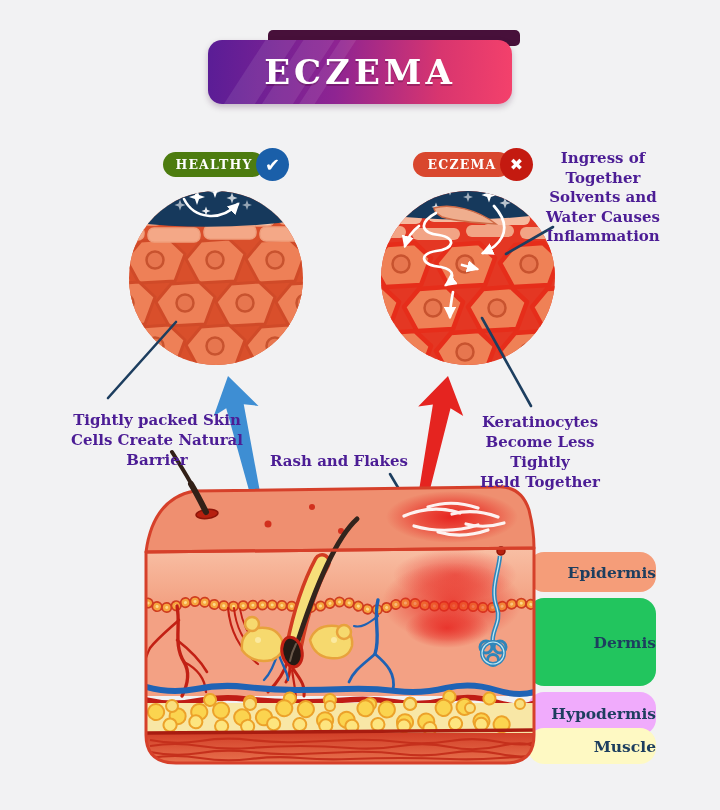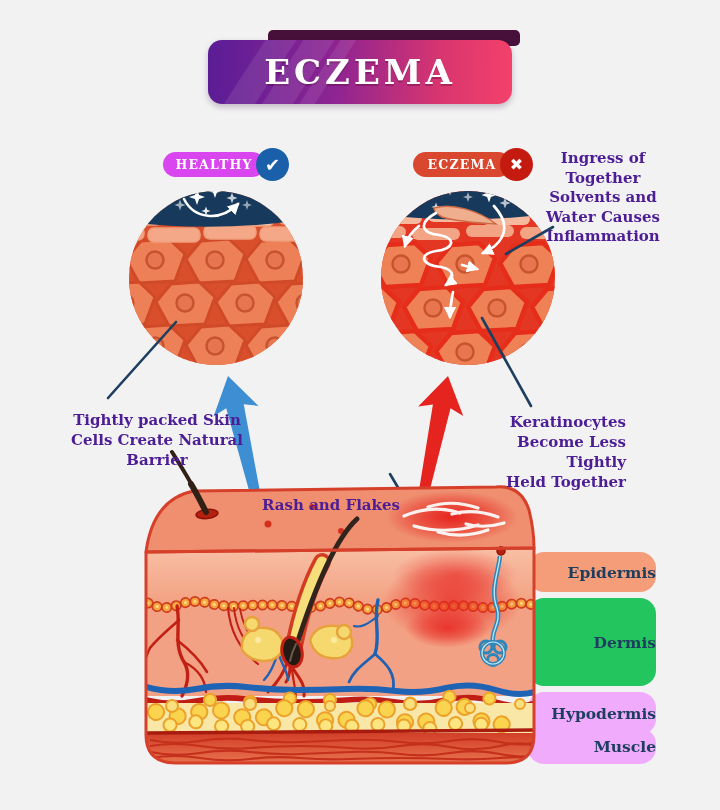--- a/index.html
+++ b/index.html
@@ -13,42 +13,42 @@
           display:flex;align-items:center;justify-content:center;overflow:hidden;z-index:3;
           box-shadow:0 3px 6px rgba(60,10,60,.25);}
   .stripe{position:absolute;top:-30px;height:140px;background:rgba(255,255,255,.09);
           transform:rotate(33deg);}
   .s1{left:34px;width:26px;} .s2{left:72px;width:26px;} .s3{left:108px;width:13px;}
   .title{color:#fff;font-size:34px;font-weight:bold;letter-spacing:4px;
          text-shadow:0 2px 0 rgba(80,10,60,.35);}
   
   .pill{position:absolute;height:25px;border-radius:13px;color:#fff;z-index:3;
         font-size:12.5px;font-weight:bold;letter-spacing:1.2px;text-align:center;line-height:25px;}
-  .pill.healthy{left:163px;top:152px;width:102px;background:#d946ef;}
+  .pill.healthy{left:163px;top:152px;width:102px;background:#4d7c0f;}
   .pill.eczema{left:413px;top:152px;width:98px;background:#d9472e;}
   .badge-circle{position:absolute;width:33px;height:33px;border-radius:50%;z-index:4;
         color:#fff;text-align:center;line-height:33px;font-family:"DejaVu Sans",sans-serif;
         font-weight:bold;}
   .badge-circle.healthy{left:256px;top:148px;background:#1a5fa9;font-size:18px;}
   .badge-circle.eczema{left:500px;top:148px;background:#c41a10;font-size:16px;}
   
   .ann{position:absolute;color:#4c1d95;font-weight:bold;font-size:15px;text-align:center;z-index:5;}
   .ann span{display:block;}
   .ann.ingress{left:518px;top:149px;width:170px;line-height:19.5px;}
   .ann.barrier{left:42px;top:410px;width:230px;line-height:20px;text-align:center;}
-  .ann.rashlbl{left:256px;top:451px;width:150px;line-height:20px;margin-top:44px;}
-  .ann.kera{left:454px;top:412px;width:172px;line-height:20px;text-align:right;}
+  .ann.rashlbl{left:264px;top:451px;width:150px;line-height:20px;}
+  .ann.kera{left:454px;top:412px;width:172px;line-height:20px;}
   
   .layerbox{position:absolute;left:528px;width:128px;border-radius:16px;z-index:1;
             display:flex;align-items:center;justify-content:flex-end;
             color:#1d3e5f;font-weight:bold;font-size:15.5px;}
   .lb-epidermis{top:552px;height:40px;background:#f59d79;}
   .lb-dermis{top:598px;height:88px;background:#22c55e;}
   .lb-hypodermis{top:692px;height:43px;background:#f0abfc;}
-  .lb-muscle{top:728px;height:36px;background:#f0abfc;}
+  .lb-muscle{top:728px;height:36px;background:#fef9c3;}
   
   .scene{position:absolute;left:0;top:0;z-index:2;}
 </style>
 </head>
 <body>
 
 <div class="stage">
 
   <div class="layerbox lb-epidermis">
     <span>Epidermis</span>

